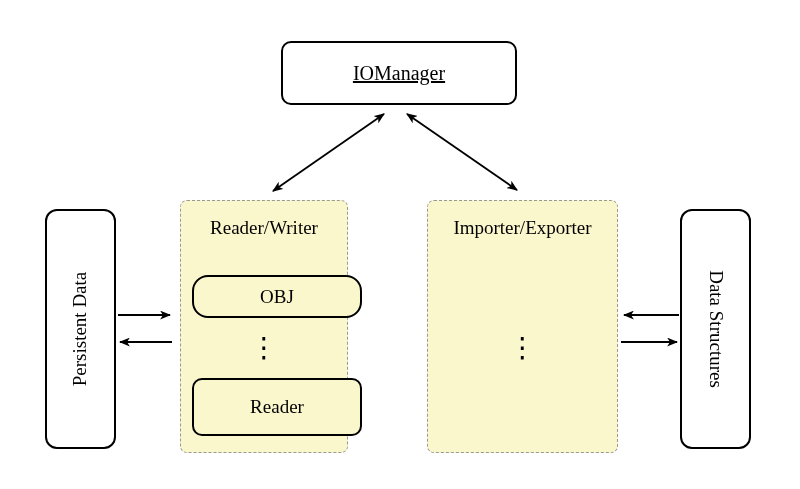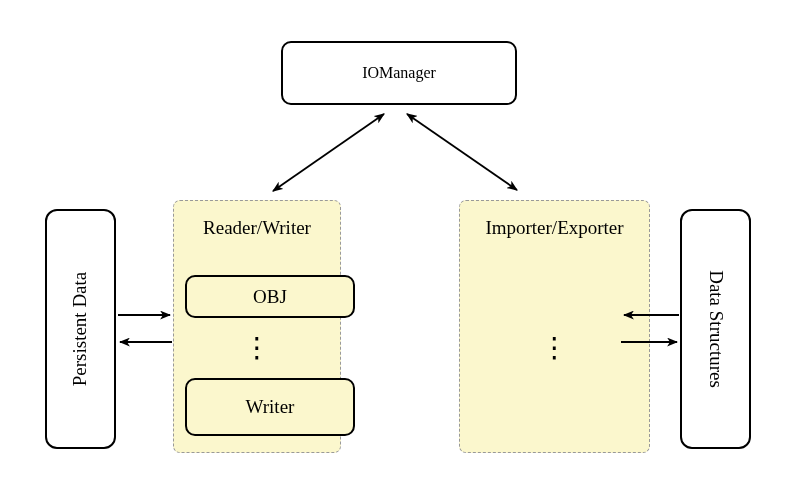--- a/index.html
+++ b/index.html
@@ -32,41 +32,41 @@
     position: absolute;
     background: var(--node-fill);
     border: 2.4px solid var(--line-color);
     border-radius: 10px;
     box-sizing: border-box;
     display: flex;
     align-items: center;
     justify-content: center;
     z-index: 1;
   }
-  .node-label { font-size: 16px; white-space: nowrap; }
+  .node-label { font-size: 20px; white-space: nowrap; text-decoration: underline; }
 
   #iomanager { left: 281px; top: 41px; width: 236px; height: 64px; }
 
   #persistent-data { left: 45px; top: 209px; width: 71px; height: 240px; border-radius: 12px; }
   #data-structures { left: 680px; top: 209px; width: 71px; height: 240px; border-radius: 12px; }
   .vlabel-ccw { transform: rotate(-90deg); white-space: nowrap; font-size: 19px; }
   .vlabel-cw  { transform: rotate(90deg);  white-space: nowrap; font-size: 19px; }
 
   .panel {
     position: absolute;
     top: 200px;
     height: 253px;
     background: var(--panel-fill);
     border: 1.6px dashed var(--panel-border);
     border-radius: 7px;
     box-sizing: border-box;
     z-index: 1;
   }
-  #panel-reader-writer { left: 173px; width: 168px; }
-  #panel-importer-exporter { left: 427px; width: 191px; margin-left: 32px; }
+  #panel-reader-writer { left: 180px; width: 168px; }
+  #panel-importer-exporter { left: 427px; width: 191px; }
 
   .panel-title {
     position: absolute;
     top: 16px; left: 0; right: 0;
     text-align: center;
     font-size: 19px;
     white-space: nowrap;
   }
   .inner-box {
     position: absolute;
@@ -77,21 +77,21 @@
     border-radius: 10px;
     box-sizing: border-box;
     display: flex;
     flex-direction: column;
     align-items: center;
     justify-content: center;
     text-align: center;
     font-size: 19px;
     line-height: 26px;
   }
-  .inner-box.top { top: 74px; height: 43px; }
+  .inner-box.top { top: 74px; height: 43px; border-radius: 16px; }
   .inner-box.bottom { top: 177px; height: 58px; }
   .ellipsis {
     position: absolute;
     top: 130px; left: 0; right: 0;
     text-align: center;
     font-size: 28px;
     line-height: 34px;
     font-family: "DejaVu Serif", "DejaVu Sans", serif;
   }
 </style>
@@ -126,21 +126,21 @@
     <span class="vlabel-cw">Data Structures</span>
   </div>
 
   <div class="panel" id="panel-reader-writer">
     <div class="panel-title">Reader/Writer</div>
     <div class="inner-box top">
       <span>OBJ</span>
     </div>
     <div class="ellipsis">⋮</div>
     <div class="inner-box bottom">
-      <span>Writer</span>
+      <span>Reader</span>
     </div>
   </div>
 
   <div class="panel" id="panel-importer-exporter">
     <div class="panel-title">Importer/Exporter</div>
     <div class="ellipsis">⋮</div>
   </div>
 
 </div>
 

